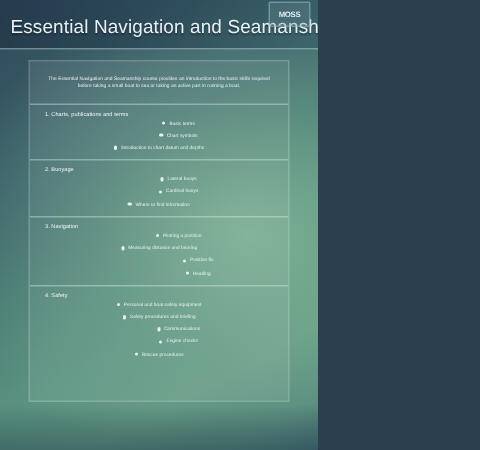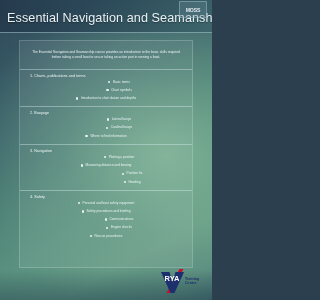--- a/index.html
+++ b/index.html
@@ -227,28 +227,14 @@
         <li class="lv1"><span class="bul"></span><span class="txt">Communications</span></li>
         <li class="lv1"><span class="bul"></span><span class="txt">Engine checks</span></li>
         <li class="lv0"><span class="bul"></span><span class="txt">Rescue procedures</span></li>
       </ul>
     </div>
 
   </div>
 
   <div id="footer-band"></div>
 
-  <div id="rya">
-    <svg width="46" height="26" viewBox="0 0 46 26">
-
-      <path d="M20.5 1 L24.5 1 L11.5 25 L7.5 25 Z" fill="#c8102e"></path>
-
-      <path d="M2 4 L10.5 4 L13.5 14.5 L16.5 4 L25 4 L15.5 25 L11.5 25 Z" fill="#1e2f6e"></path>
-
-      <text x="5.5" y="13.4" font-family="Liberation Sans, sans-serif" font-size="7.5" font-weight="700" fill="#ffffff">RYA</text>
-    </svg>
-    <div id="rya-text">
-      <div class="l1">Training</div>
-      <div class="l2">Centre</div>
-    </div>
-  </div>
 
 </div>
 
 </body></html>

